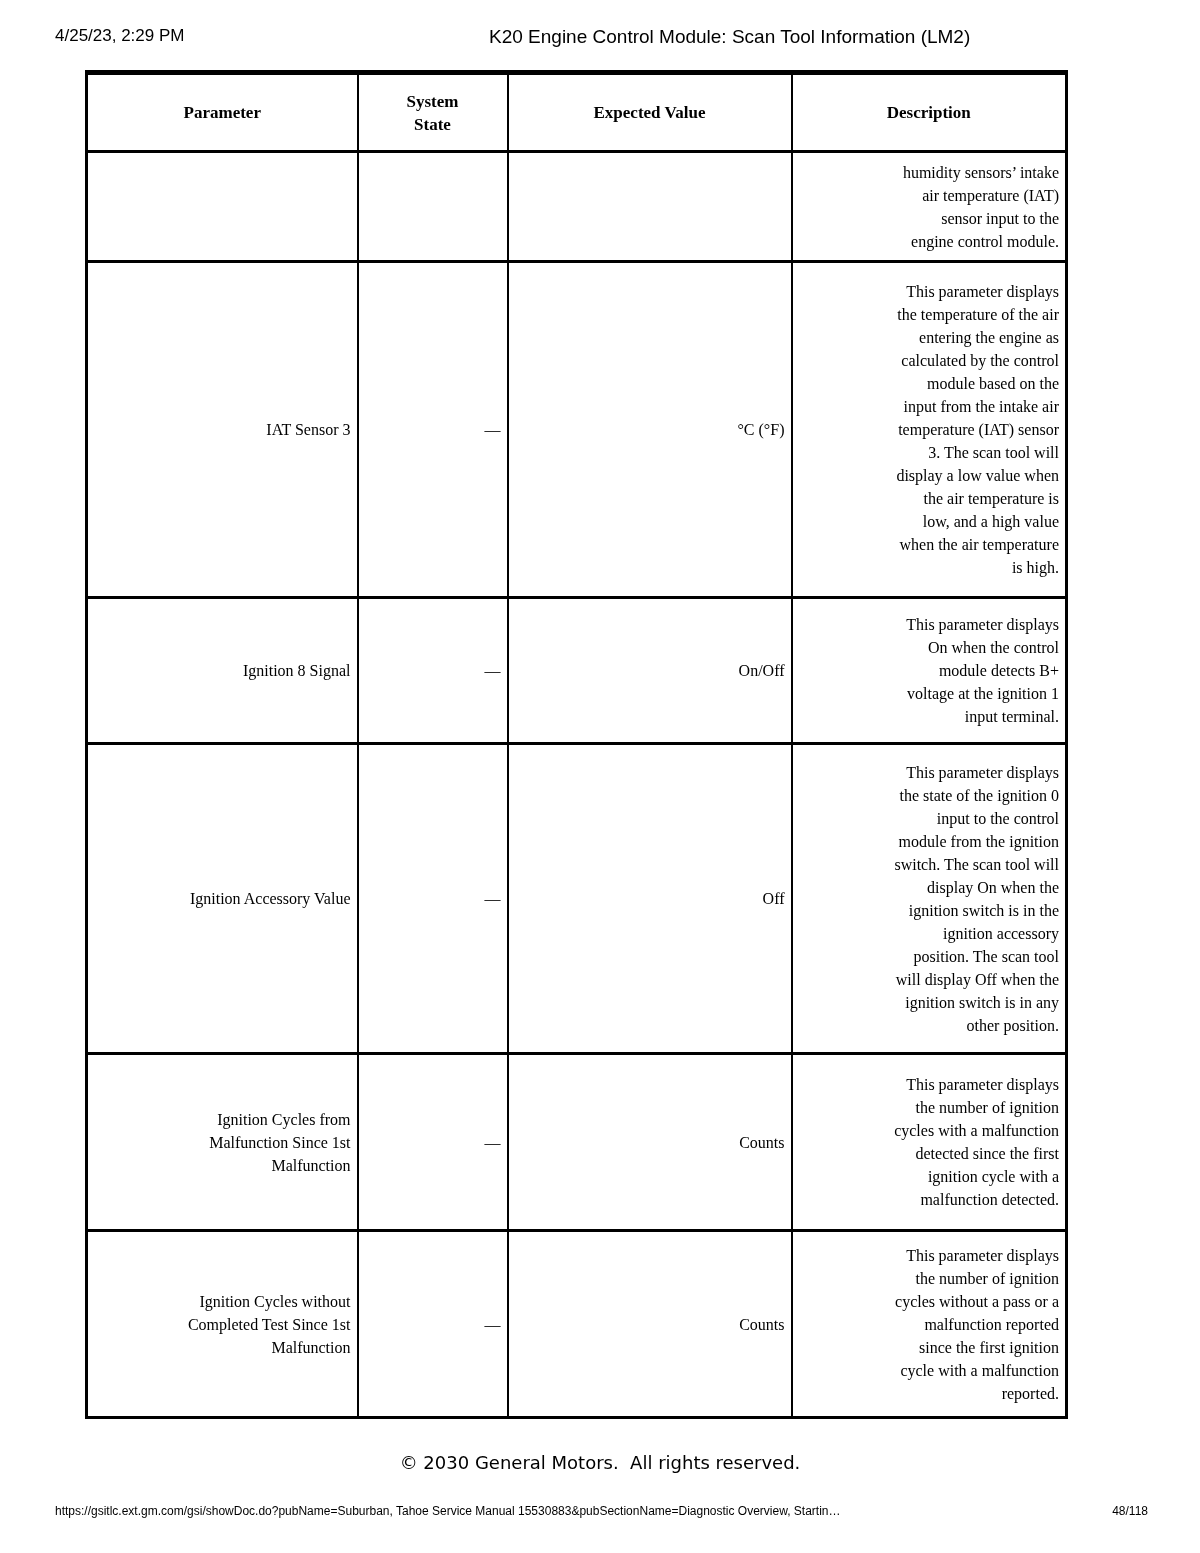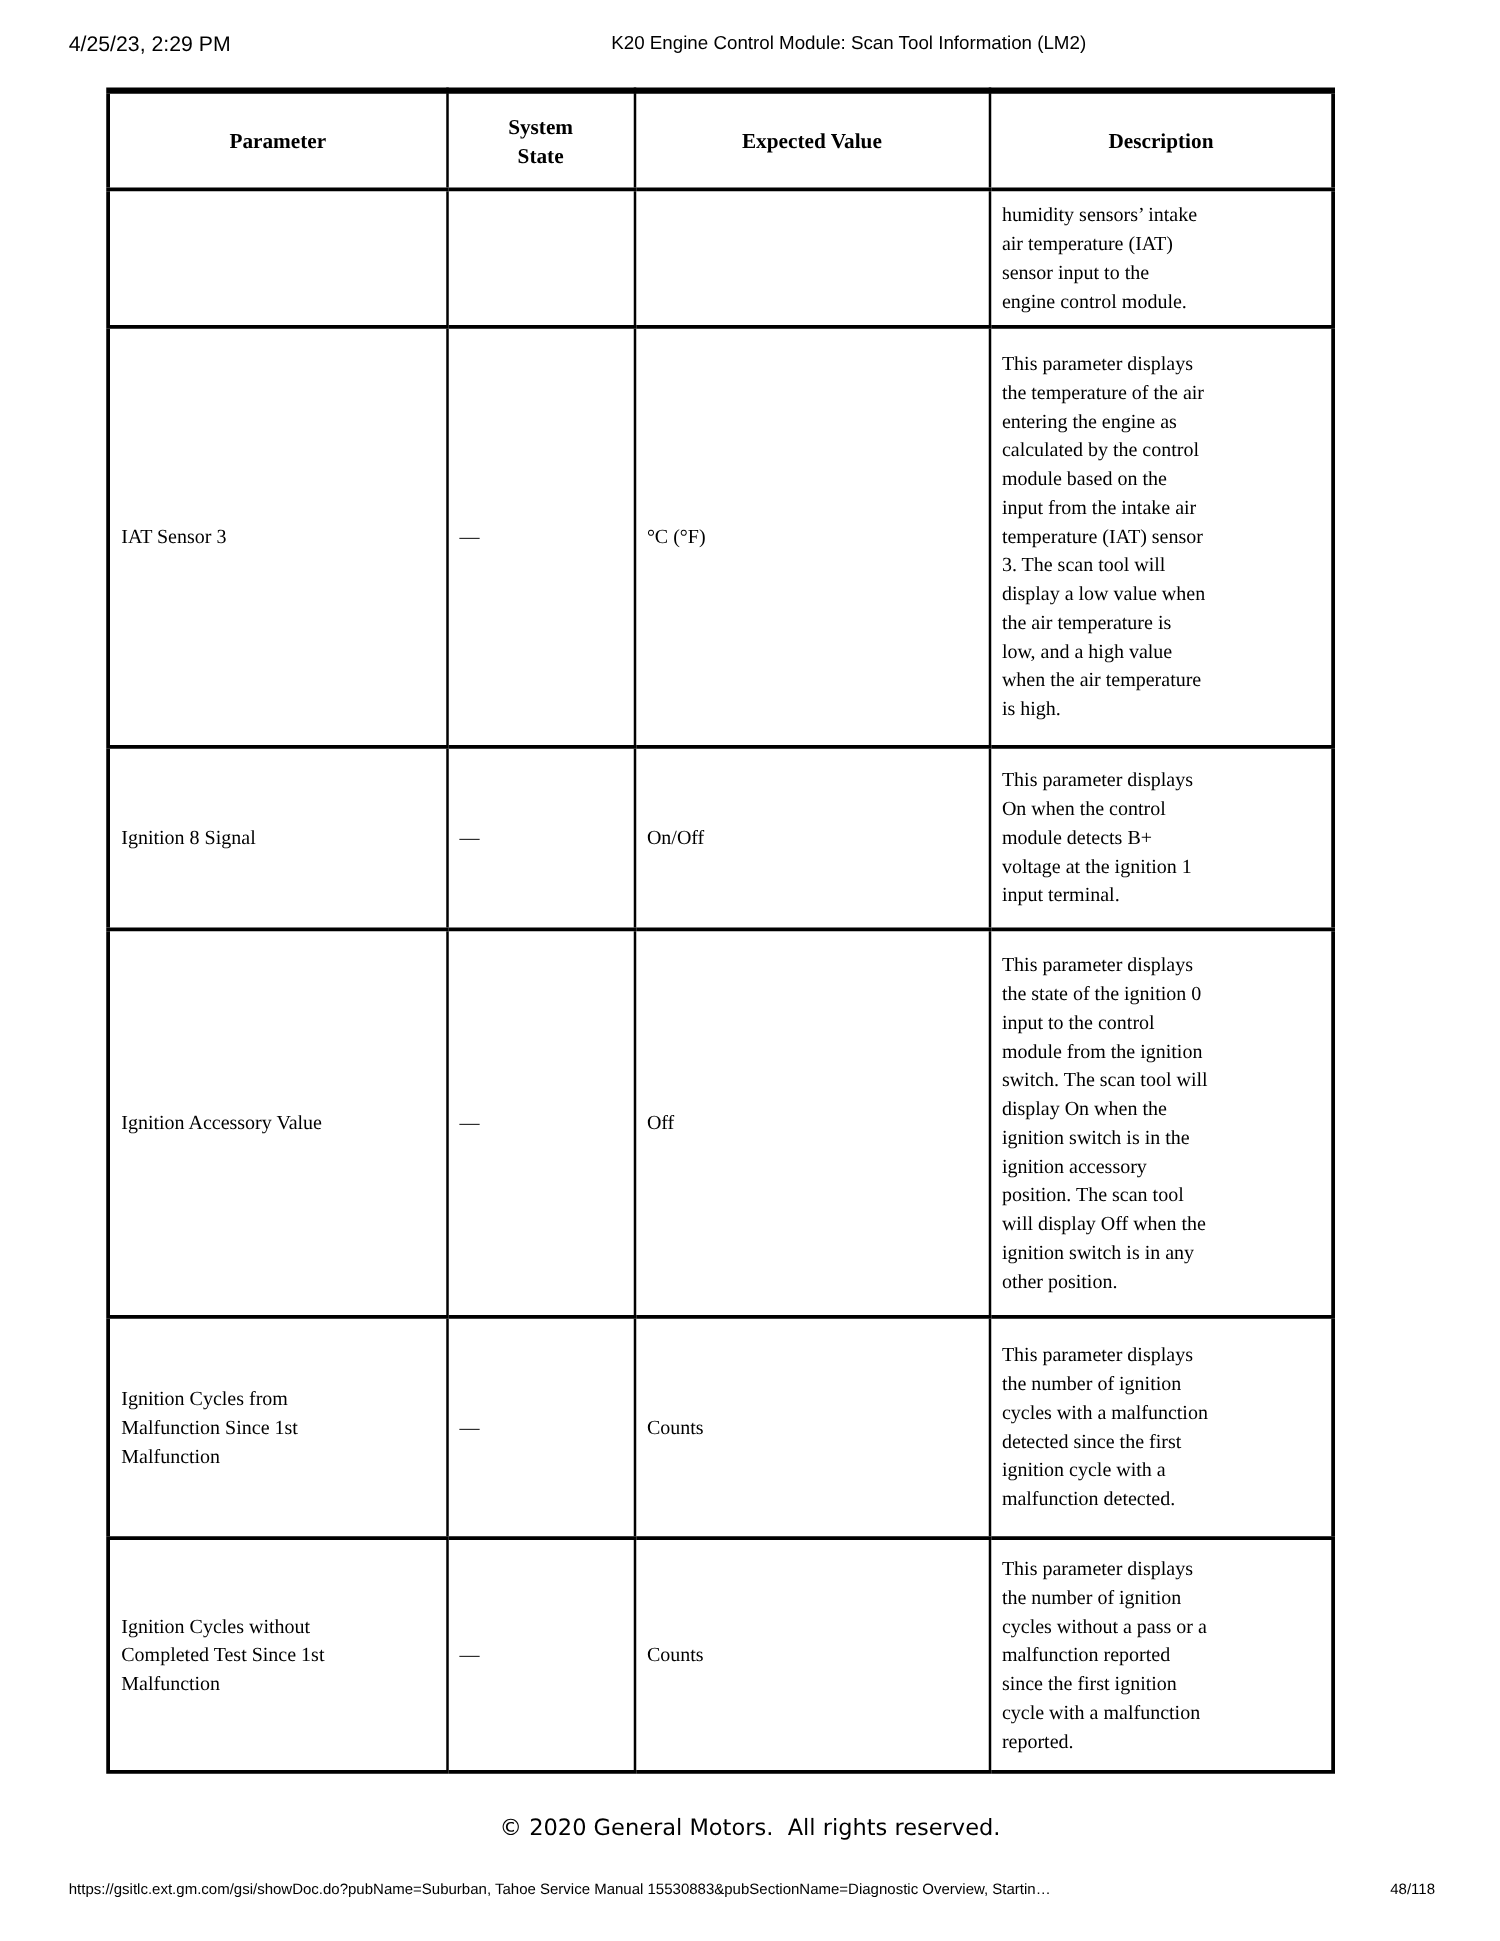--- a/index.html
+++ b/index.html
@@ -22,21 +22,21 @@
     position: absolute;
     left: 55px;
     top: 26px;
     font-size: 17px;
     white-space: nowrap;
   }
   .document-title {
     position: absolute;
     left: 489px;
     top: 26px;
-    font-size: 15px;
+    font-size: 19px;
     white-space: nowrap;
   }
 
   
   table.param-table {
     position: absolute;
     left: 85px;
     top: 70px;
     width: 980px;
     border-collapse: collapse;
@@ -57,21 +57,21 @@
   }
   table.param-table th {
     font-size: 17px;
     font-weight: bold;
     text-align: center;
     white-space: pre-line;
     padding: 4px 6px;
   }
   table.param-table td {
     padding: 6px 6px 6px 9px;
-    text-align: left;
+    text-align: right;
     white-space: pre-line;
   }
   td.cell-desc { padding-right: 8px; }
 
   
   .copyright-line {
     position: absolute;
     top: 1452px;
     left: 0;
     width: 100%;
@@ -204,18 +204,18 @@
 the number of ignition
 cycles without a pass or a
 malfunction reported
 since the first ignition
 cycle with a malfunction
 reported.</td>
     </tr>
   </tbody>
 </table>
 
-<div class="copyright-line">© 2020 General Motors.  All rights reserved.</div>
+<div class="copyright-line">© 2030 General Motors.  All rights reserved.</div>
 
 <div class="print-footer">
   <span class="footer-url">https://gsitlc.ext.gm.com/gsi/showDoc.do?pubName=Suburban, Tahoe Service Manual 15530883&amp;pubSectionName=Diagnostic Overview, Startin…</span>
   <span class="page-number">48/118</span>
 </div>
 
 </body></html>

